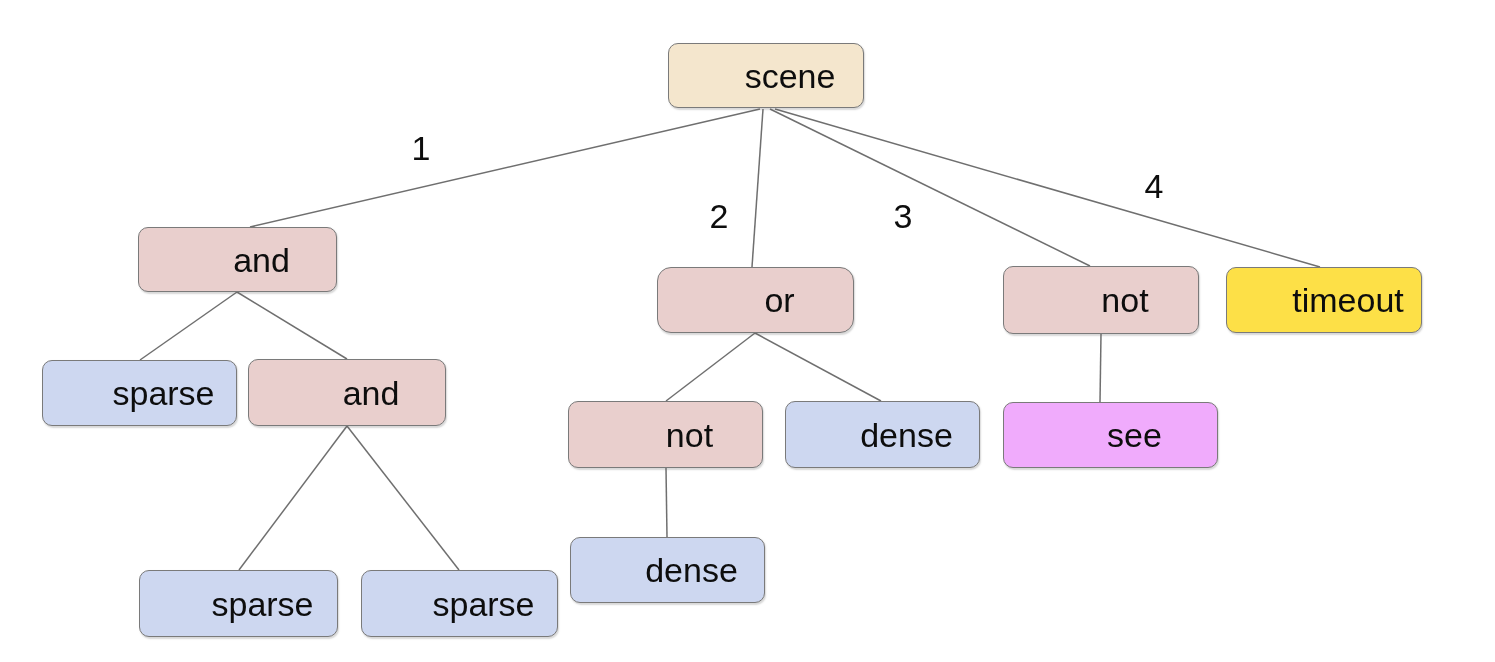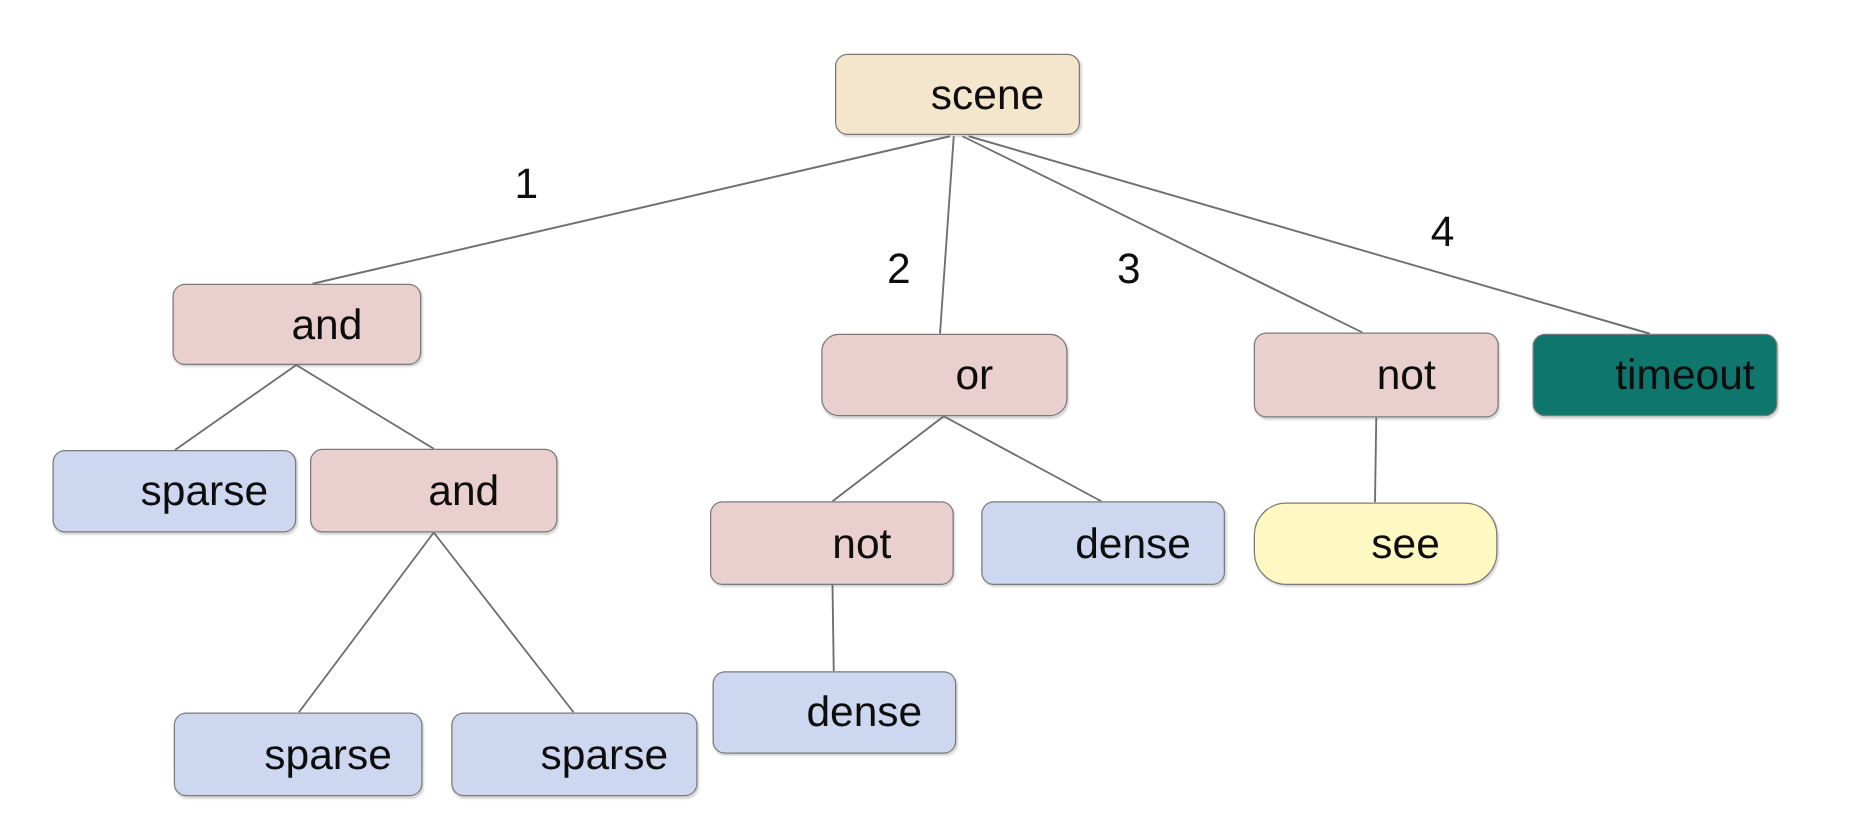--- a/index.html
+++ b/index.html
@@ -65,22 +65,22 @@
       <line x1="1101" y1="334" x2="1100" y2="402" stroke="#6f6f6f" stroke-width="1.5"></line>
     </svg>
 <div class="edge-label" style="left: 421px; top: 148px; color: rgb(13, 13, 13);">1</div>
     <div class="edge-label" style="left: 719px; top: 216px; color: rgb(13, 13, 13);">2</div>
     <div class="edge-label" style="left: 903px; top: 216px; color: rgb(13, 13, 13);">3</div>
     <div class="edge-label" style="left: 1154px; top: 186px; color: rgb(13, 13, 13);">4</div>
     <div class="node" style="left: 668px; top: 43px; width: 196px; height: 65px; background-color: rgb(244, 230, 205); border-color: rgb(122, 122, 122); color: rgb(13, 13, 13);">scene</div>
     <div class="node" style="left: 138px; top: 227px; width: 199px; height: 65px; background-color: rgb(233, 207, 205); border-color: rgb(122, 122, 122); color: rgb(13, 13, 13);">and</div>
     <div class="node" style="left: 657px; top: 267px; width: 197px; height: 66px; background-color: rgb(233, 207, 205); border-color: rgb(122, 122, 122); color: rgb(13, 13, 13); border-radius: 14px;">or</div>
     <div class="node" style="left: 1003px; top: 266px; width: 196px; height: 68px; background-color: rgb(233, 207, 205); border-color: rgb(122, 122, 122); color: rgb(13, 13, 13);">not</div>
-    <div class="node" style="left: 1226px; top: 267px; width: 196px; height: 66px; background-color: #0f766e; border-color: rgb(122, 122, 122); color: rgb(13, 13, 13);">timeout</div>
+    <div class="node" style="left: 1226px; top: 267px; width: 196px; height: 66px; background-color: #fde047; border-color: rgb(122, 122, 122); color: rgb(13, 13, 13);">timeout</div>
     <div class="node" style="left: 42px; top: 360px; width: 195px; height: 66px; background-color: rgb(205, 215, 240); border-color: rgb(122, 122, 122); color: rgb(13, 13, 13);">sparse</div>
     <div class="node" style="left: 248px; top: 359px; width: 198px; height: 67px; background-color: rgb(233, 207, 205); border-color: rgb(122, 122, 122); color: rgb(13, 13, 13);">and</div>
     <div class="node" style="left: 568px; top: 401px; width: 195px; height: 67px; background-color: rgb(233, 207, 205); border-color: rgb(122, 122, 122); color: rgb(13, 13, 13);">not</div>
     <div class="node" style="left: 785px; top: 401px; width: 195px; height: 67px; background-color: rgb(205, 215, 240); border-color: rgb(122, 122, 122); color: rgb(13, 13, 13);">dense</div>
-    <div class="node" style="left: 1003px; top: 402px; width: 195px; height: 66px; background-color: #fef9c3; border-color: rgb(122, 122, 122); color: rgb(13, 13, 13); border-radius: 26px;">see</div>
+    <div class="node" style="left: 1003px; top: 402px; width: 215px; height: 66px; background-color: #f0abfc; border-color: rgb(122, 122, 122); color: rgb(13, 13, 13);">see</div>
     <div class="node" style="left: 139px; top: 570px; width: 199px; height: 67px; background-color: rgb(205, 215, 240); border-color: rgb(122, 122, 122); color: rgb(13, 13, 13);">sparse</div>
     <div class="node" style="left: 361px; top: 570px; width: 197px; height: 67px; background-color: rgb(205, 215, 240); border-color: rgb(122, 122, 122); color: rgb(13, 13, 13);">sparse</div>
     <div class="node" style="left: 570px; top: 537px; width: 195px; height: 66px; background-color: rgb(205, 215, 240); border-color: rgb(122, 122, 122); color: rgb(13, 13, 13);">dense</div>
   </div>
 
 </body></html>

